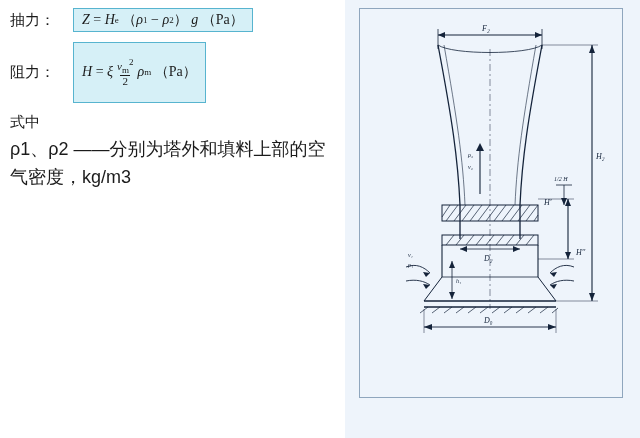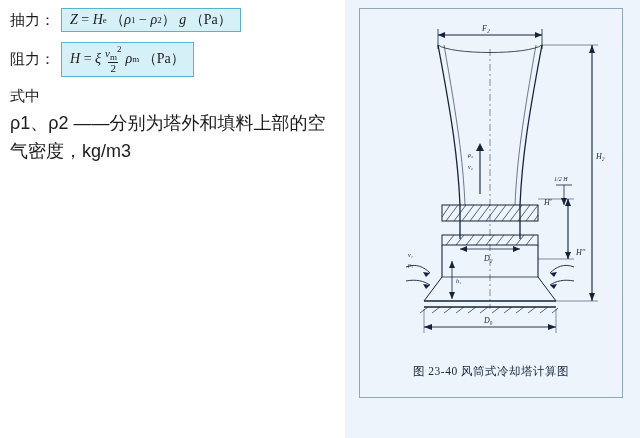--- a/index.html
+++ b/index.html
@@ -18,20 +18,21 @@
   .left{
     width:345px;height:438px;
     position:relative;
     padding:8px 6px 0 10px;
     box-sizing:border-box;
     color:#1b1b1b;
   }
   .row{
     display:flex;align-items:center;
     margin-bottom:10px;
+    gap:12px;
   }
   .row-label{
     font-size:15px;
     margin-right:6px;
     white-space:nowrap;
   }
   .formula{
     background:#d6f0f7;
     border:1px solid #57b4cf;
     padding:2px 8px;
@@ -40,21 +41,21 @@
     white-space:nowrap;
     display:flex;align-items:center;
   }
   .ital{font-style:italic;}
   .sub{font-size:9px;vertical-align:sub;}
   .sup{font-size:9px;vertical-align:super;}
   .frac{
     display:inline-flex;flex-direction:column;
     align-items:center;justify-content:center;
     vertical-align:middle;
-    margin:0 2px;
+    margin:13px 2px;
     line-height:1;
   }
   .frac .num{font-size:11px;padding:0 2px;}
   .frac .den{font-size:11px;border-top:1px solid #1b1b1b;padding:0 2px;}
   .para{
     font-size:18px;
     line-height:1.55;
     margin:0 0 12px 0;
   }
   .shiz{font-size:15px;margin:2px 0 4px 0;}
@@ -244,16 +245,15 @@
         <text class="lbl" x="184" y="196">H'</text>
         <text class="lbl-s" x="194" y="172">1/2 H</text>
         <text class="lbl" x="216" y="246">H''</text>
         <text class="lbl" x="124" y="252">D₂</text>
         <text class="lbl-s" x="48" y="248">v₁</text>
         <text class="lbl-s" x="48" y="258">ρ₁</text>
         <text class="lbl-s" x="96" y="274">h₁</text>
         <text class="lbl" x="124" y="314">D₀</text>
       </svg>
 
-      <div class="figcaption">图 23-40  风筒式冷却塔计算图</div>
     </div>
   </div>
 </div>
 
 </body></html>

